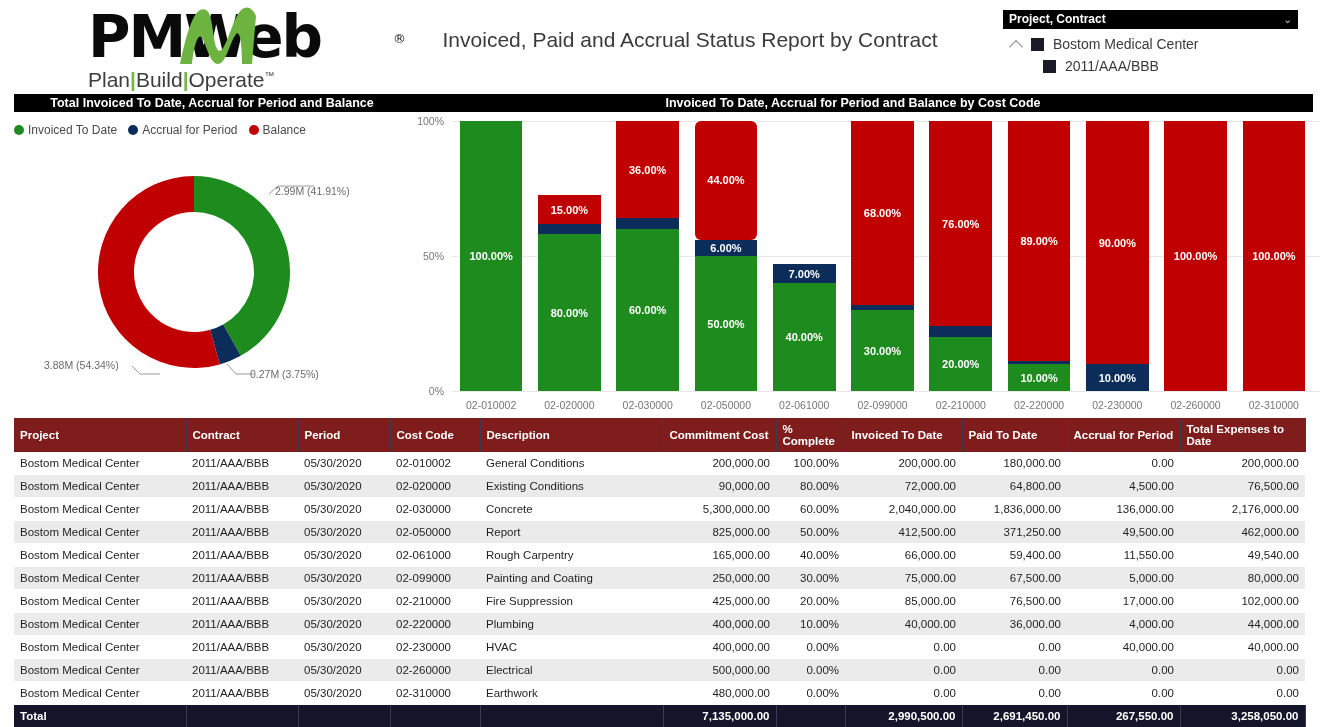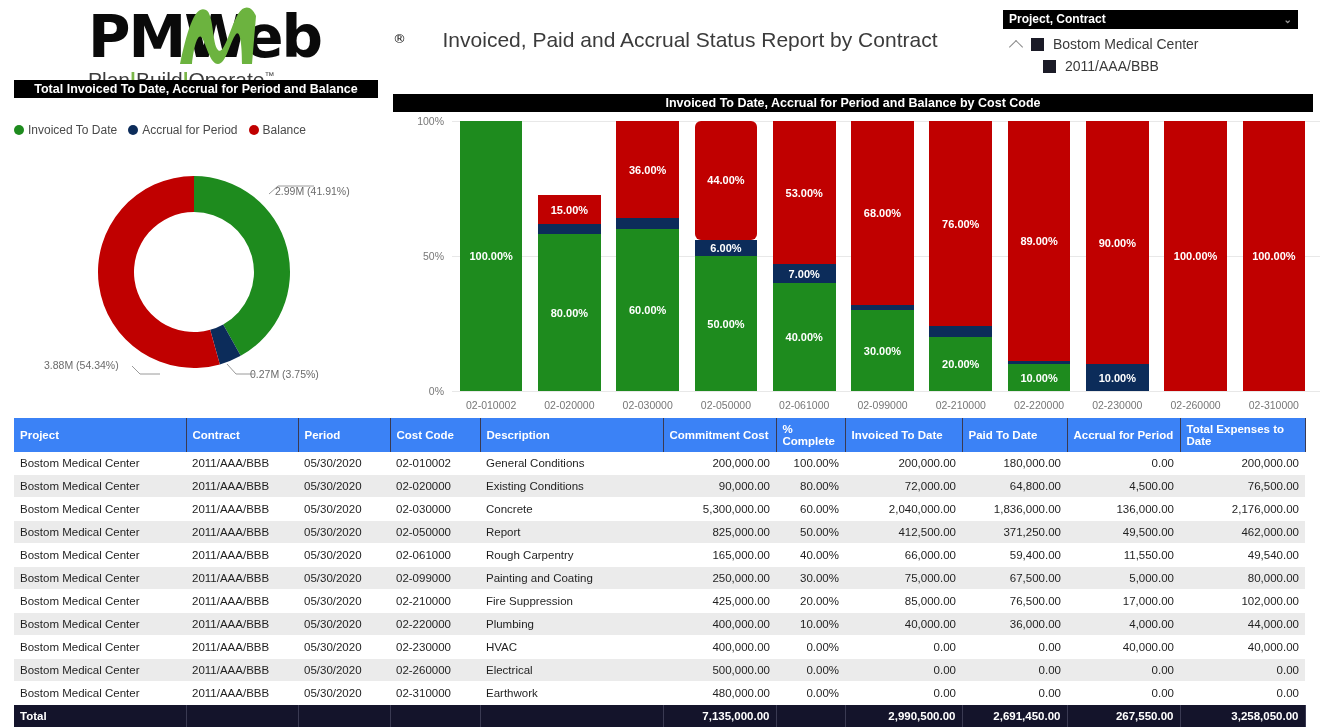--- a/index.html
+++ b/index.html
@@ -86,21 +86,21 @@
 
   
   .panel-title {
     position: absolute;
     background: #000000; color: #ffffff;
     font-size: 12.5px; font-weight: bold;
     text-align: center;
     line-height: 16px;
     padding: 1px 0;
   }
-  #donut-title { left: 14px; top: 80px; width: 364px; }
+  #donut-title { left: 14px; top: 94px; width: 396px; }
   #bar-title   { left: 393px; top: 94px; width: 920px; }
 
   
   .legend {
     position: absolute; left: 14px; top: 123px;
     display: flex; align-items: center; gap: 11px;
     font-size: 12px; color: #4a4a4a;
   }
   .legend-item { display: flex; align-items: center; gap: 4px; }
   .legend-dot { width: 10px; height: 10px; border-radius: 50%; flex: 0 0 auto; }
@@ -143,21 +143,21 @@
 
   
   #tbl {
     position: absolute; left: 14px; top: 418px;
     width: 1291px;
     border-collapse: collapse;
     font-size: 11.5px; color: #1f1f1f;
     table-layout: fixed;
   }
   #tbl th {
-    background: #3b82f6; color: #ffffff;
+    background: #7f1d1d; color: #ffffff;
     font-size: 11.5px; font-weight: bold;
     text-align: left;
     padding: 5px 6px;
     border-right: 1px solid #3a3a52;
     height: 23px;
   }
   #tbl th.num { text-align: left; }
   #tbl td {
     padding: 5px 6px;
     height: 22px;
@@ -270,21 +270,20 @@
         <div class="seg" style="height: 162px; background: rgb(30, 139, 30);">60.00%</div>
       </div>
       <div class="x-tick" style="left: 215.545px; width: 78.2727px; top: 287px;">02-030000</div>
       <div class="bar-col" style="left: 301.645px; width: 62.6182px; bottom: 11px; height: 270px; justify-content: flex-end;">
         <div class="seg" style="height: 118.8px; background: rgb(192, 0, 0); border-radius: 6px;">44.00%</div>
         <div class="seg" style="height: 16.2px; background: rgb(12, 44, 90);">6.00%</div>
         <div class="seg" style="height: 135px; background: rgb(30, 139, 30);">50.00%</div>
       </div>
       <div class="x-tick" style="left: 293.818px; width: 78.2727px; top: 287px;">02-050000</div>
       <div class="bar-col" style="left: 379.918px; width: 62.6182px; bottom: 11px; height: 270px; justify-content: flex-end;">
-        <div class="seg" style="height: 143.1px; background: rgb(192, 0, 0);">53.00%</div>
         <div class="seg" style="height: 18.9px; background: rgb(12, 44, 90);">7.00%</div>
         <div class="seg" style="height: 108px; background: rgb(30, 139, 30);">40.00%</div>
       </div>
       <div class="x-tick" style="left: 372.091px; width: 78.2727px; top: 287px;">02-061000</div>
       <div class="bar-col" style="left: 458.191px; width: 62.6182px; bottom: 11px; height: 270px; justify-content: flex-end;">
         <div class="seg" style="height: 183.6px; background: rgb(192, 0, 0);">68.00%</div>
         <div class="seg" style="height: 5.4px; background: rgb(12, 44, 90);"></div>
         <div class="seg" style="height: 81px; background: rgb(30, 139, 30);">30.00%</div>
       </div>
       <div class="x-tick" style="left: 450.364px; width: 78.2727px; top: 287px;">02-099000</div>

